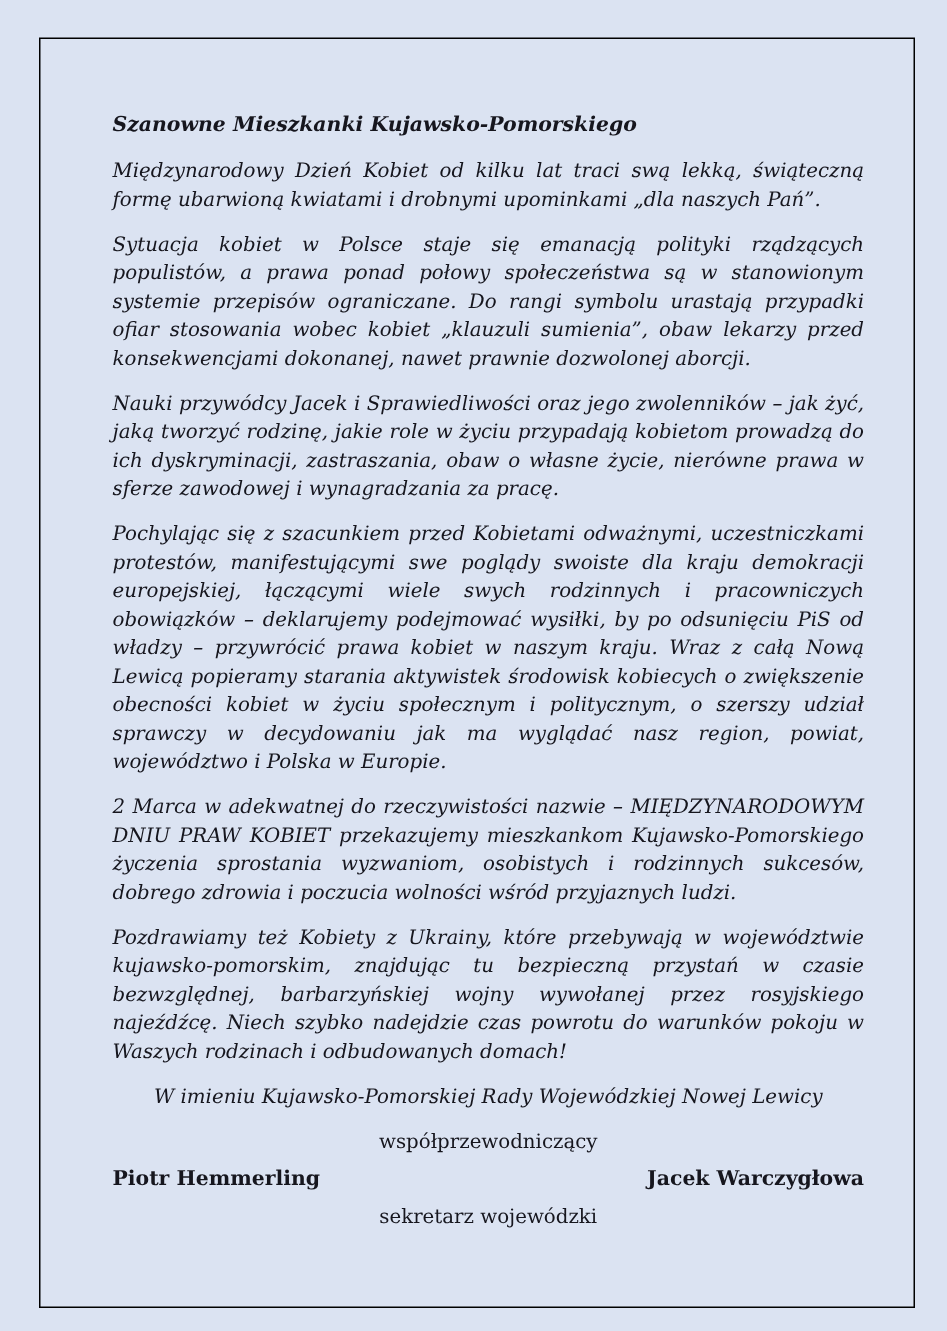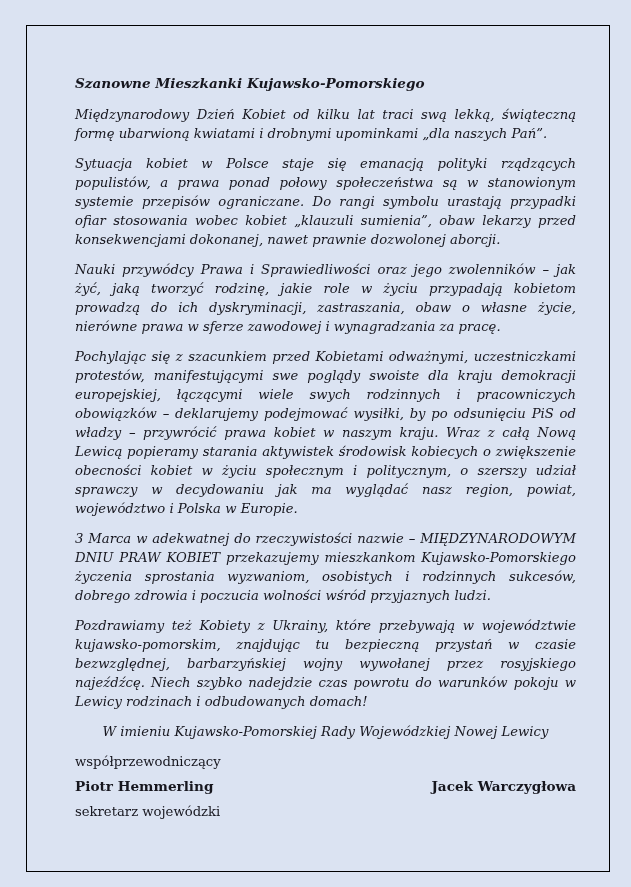--- a/index.html
+++ b/index.html
@@ -41,20 +41,21 @@
   p.body-par {
     margin: 0 0 11px 0;
     text-align: justify;
     font-style: italic;
   }
   p.body-par.no-justify {
     text-align: center;
   }
   .sig-line {
     margin: 6px 0 0 0;
+    text-align: center;
   }
   .sig-names-row {
     display: flex;
     justify-content: space-between;
     margin: 6px 0 0 0;
     font-weight: bold;
     font-size: 13.6px;
   }
 </style>
 </head>
@@ -62,28 +63,28 @@
 
 <div class="letter-frame">
   <div class="letter-content">
 
     <p class="salutation">Szanowne Mieszkanki Kujawsko-Pomorskiego</p>
 
     <p class="body-par">Międzynarodowy Dzień Kobiet od kilku lat traci swą lekką, świąteczną formę ubarwioną kwiatami i drobnymi upominkami „dla naszych Pań”.</p>
 
     <p class="body-par">Sytuacja kobiet w Polsce staje się emanacją polityki rządzących populistów, a prawa ponad połowy społeczeństwa są w stanowionym systemie przepisów ograniczane. Do rangi symbolu urastają przypadki ofiar stosowania wobec kobiet „klauzuli sumienia”, obaw lekarzy przed konsekwencjami dokonanej, nawet prawnie dozwolonej aborcji.</p>
 
-    <p class="body-par">Nauki przywódcy Prawa i Sprawiedliwości oraz jego zwolenników – jak żyć, jaką tworzyć rodzinę, jakie role w życiu przypadają kobietom prowadzą do ich dyskryminacji, zastraszania, obaw o własne życie, nierówne prawa w sferze zawodowej i wynagradzania za pracę.</p>
+    <p class="body-par">Nauki przywódcy Jacek i Sprawiedliwości oraz jego zwolenników – jak żyć, jaką tworzyć rodzinę, jakie role w życiu przypadają kobietom prowadzą do ich dyskryminacji, zastraszania, obaw o własne życie, nierówne prawa w sferze zawodowej i wynagradzania za pracę.</p>
 
 
     <p class="body-par">Pochylając się z szacunkiem przed Kobietami odważnymi, uczestniczkami protestów, manifestującymi swe poglądy swoiste dla kraju demokracji europejskiej, łączącymi wiele swych rodzinnych i pracowniczych obowiązków – deklarujemy podejmować wysiłki, by po odsunięciu PiS od władzy – przywrócić prawa kobiet w naszym kraju. Wraz z całą Nową Lewicą popieramy starania aktywistek środowisk kobiecych o zwiększenie obecności kobiet w życiu społecznym i politycznym, o szerszy udział sprawczy w decydowaniu jak ma wyglądać nasz region, powiat, województwo i Polska w Europie.</p>
 
-    <p class="body-par">3 Marca w adekwatnej do rzeczywistości nazwie – MIĘDZYNARODOWYM DNIU PRAW KOBIET przekazujemy mieszkankom Kujawsko-Pomorskiego życzenia sprostania wyzwaniom, osobistych i rodzinnych sukcesów, dobrego zdrowia i poczucia wolności wśród przyjaznych ludzi.</p>
+    <p class="body-par">2 Marca w adekwatnej do rzeczywistości nazwie – MIĘDZYNARODOWYM DNIU PRAW KOBIET przekazujemy mieszkankom Kujawsko-Pomorskiego życzenia sprostania wyzwaniom, osobistych i rodzinnych sukcesów, dobrego zdrowia i poczucia wolności wśród przyjaznych ludzi.</p>
 
-    <p class="body-par">Pozdrawiamy też Kobiety z Ukrainy, które przebywają w województwie kujawsko-pomorskim, znajdując tu bezpieczną przystań w czasie bezwzględnej, barbarzyńskiej wojny wywołanej przez rosyjskiego najeźdźcę. Niech szybko nadejdzie czas powrotu do warunków pokoju w Lewicy rodzinach i odbudowanych domach!</p>
+    <p class="body-par">Pozdrawiamy też Kobiety z Ukrainy, które przebywają w województwie kujawsko-pomorskim, znajdując tu bezpieczną przystań w czasie bezwzględnej, barbarzyńskiej wojny wywołanej przez rosyjskiego najeźdźcę. Niech szybko nadejdzie czas powrotu do warunków pokoju w Waszych rodzinach i odbudowanych domach!</p>
 
     <p class="body-par no-justify">W imieniu Kujawsko-Pomorskiej Rady Wojewódzkiej Nowej Lewicy</p>
 
     <div class="sig-line">współprzewodniczący</div>
 
     <div class="sig-names-row">
       <span>Piotr Hemmerling</span>
       <span>Jacek Warczygłowa</span>
     </div>
 

